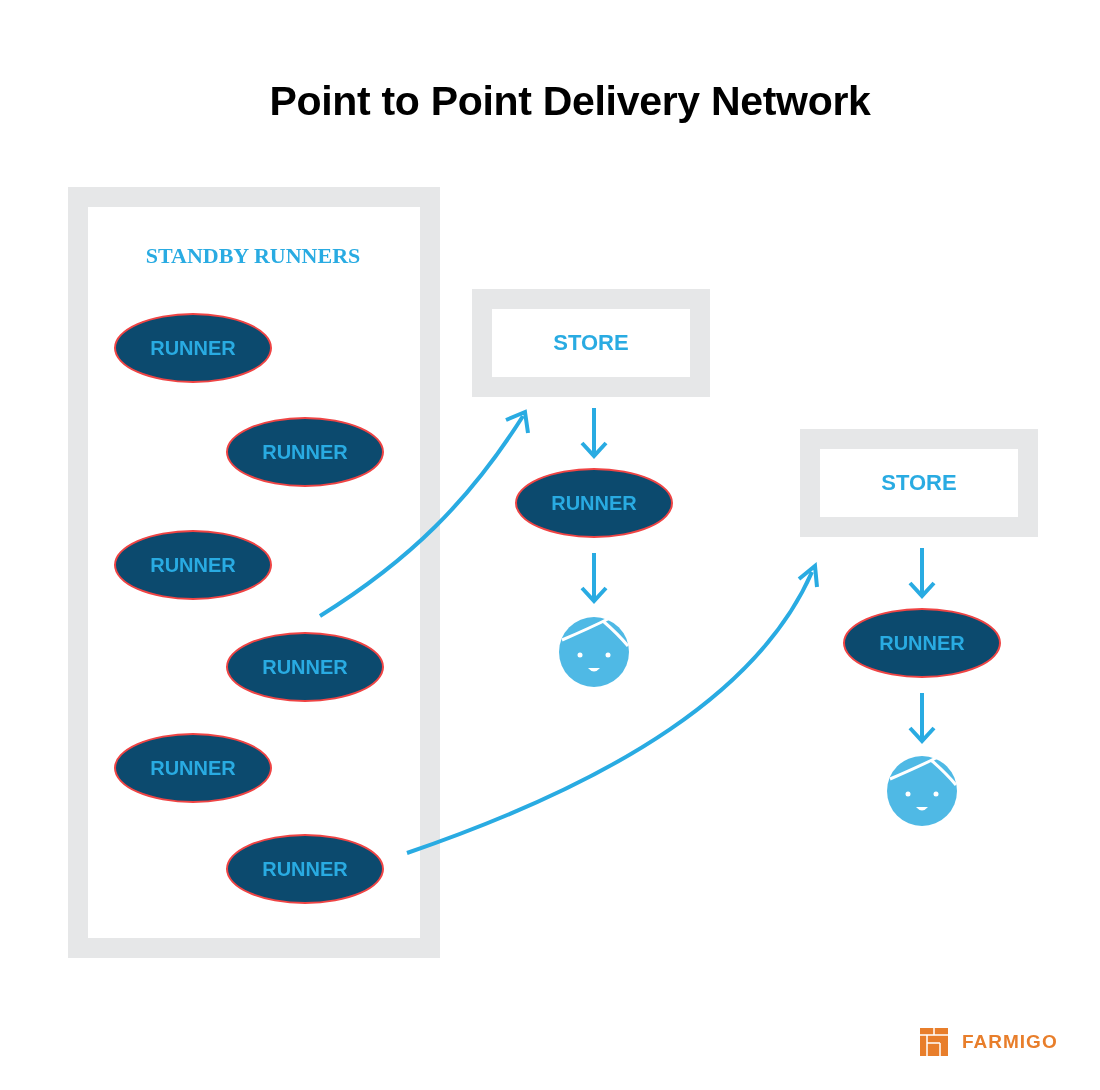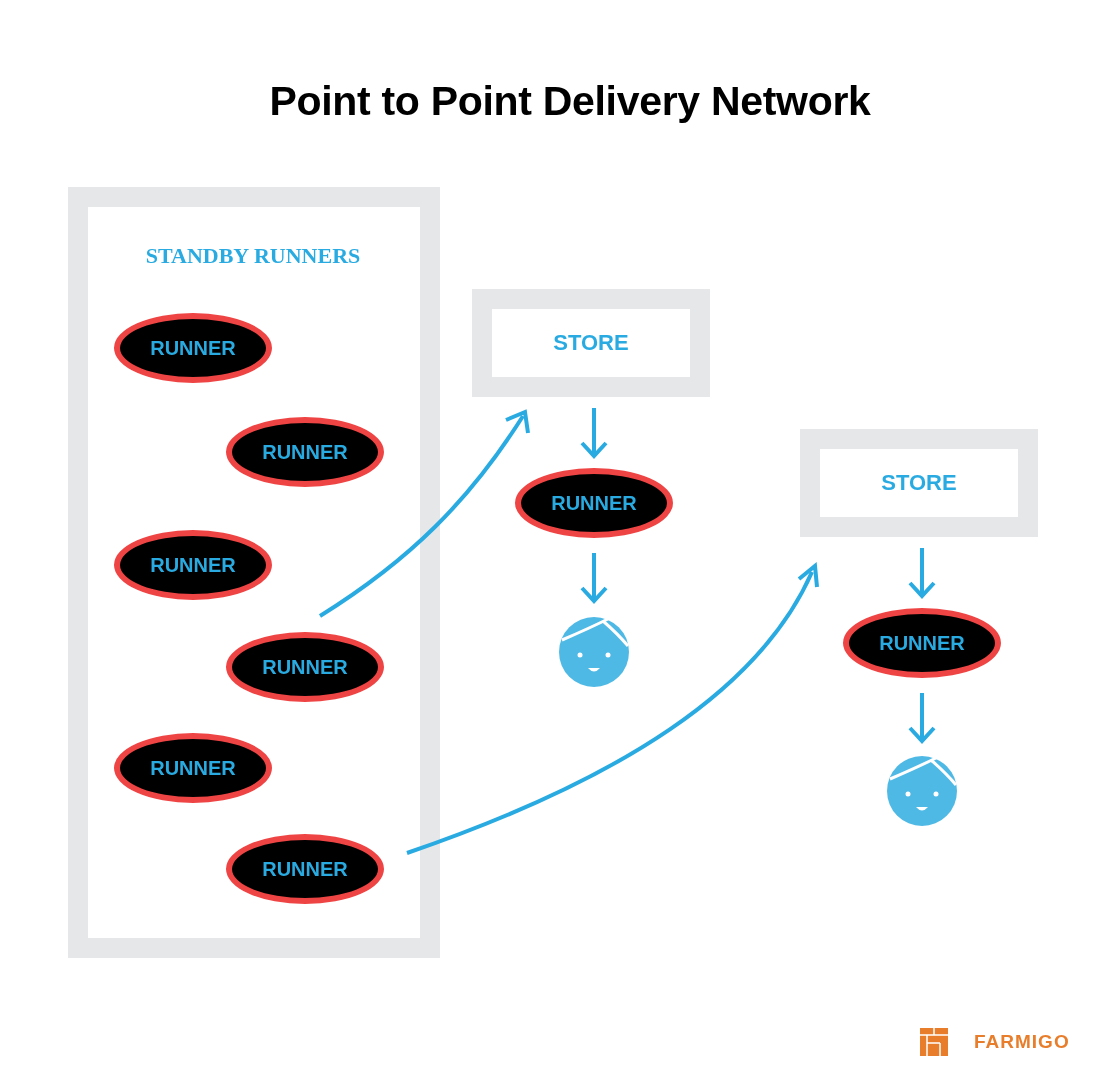--- a/index.html
+++ b/index.html
@@ -6,23 +6,23 @@
   body { width:1100px; height:1090px; position:relative; overflow:hidden; font-family:"Liberation Sans", sans-serif; }
   .title { position:absolute; left:0; top:78px; width:1140px; text-align:center; font-size:41px; font-weight:bold; color:#000; letter-spacing:-0.3px; }
   .panel { position:absolute; box-sizing:border-box; border:20px solid #e6e7e8; background:#fff; }
   .standby { left:68px; top:187px; width:372px; height:771px; }
   .store-box { width:238px; height:108px; }
   .store1 { left:472px; top:289px; }
   .store2 { left:800px; top:429px; }
   .label { position:absolute; color:#29abe2; font-weight:bold; text-align:center;font-family:Liberation Serif, serif; }
   .standby-label { left:120px; top:243px; width:266px; font-size:22px; }
   .store-label { position:absolute; left:0; right:0; top:0; bottom:0; display:flex; align-items:center; justify-content:center; color:#29abe2; font-weight:bold; font-size:22px; }
-  .runner { position:absolute; width:158px; height:70px; box-sizing:border-box; border:6px solid #ef4444; border-radius:50%; background:#000000; display:flex; align-items:center; justify-content:center; color:#29abe2; font-weight:bold; font-size:20px; }
+  .runner { position:absolute; width:158px; height:70px; box-sizing:border-box; border:2px solid #ef4444; border-radius:50%; background:#0c4a6e; display:flex; align-items:center; justify-content:center; color:#29abe2; font-weight:bold; font-size:20px; }
   svg.overlay { position:absolute; left:0; top:0; width:1100px; height:1090px; pointer-events:none; }
-  .logo { position:absolute; left:920px; top:1028px; display:flex; align-items:center;gap:12px; }
+  .logo { position:absolute; left:920px; top:1028px; display:flex; align-items:center; }
   .logo-text { color:#e87e2b; font-weight:bold; font-size:19px; letter-spacing:1px; margin-left:14px; }
 </style>
 </head>
 <body>
 
 <div class="title">Point to Point Delivery Network</div>
 
 <div class="panel standby"></div>
 <div class="label standby-label">STANDBY RUNNERS</div>
 

